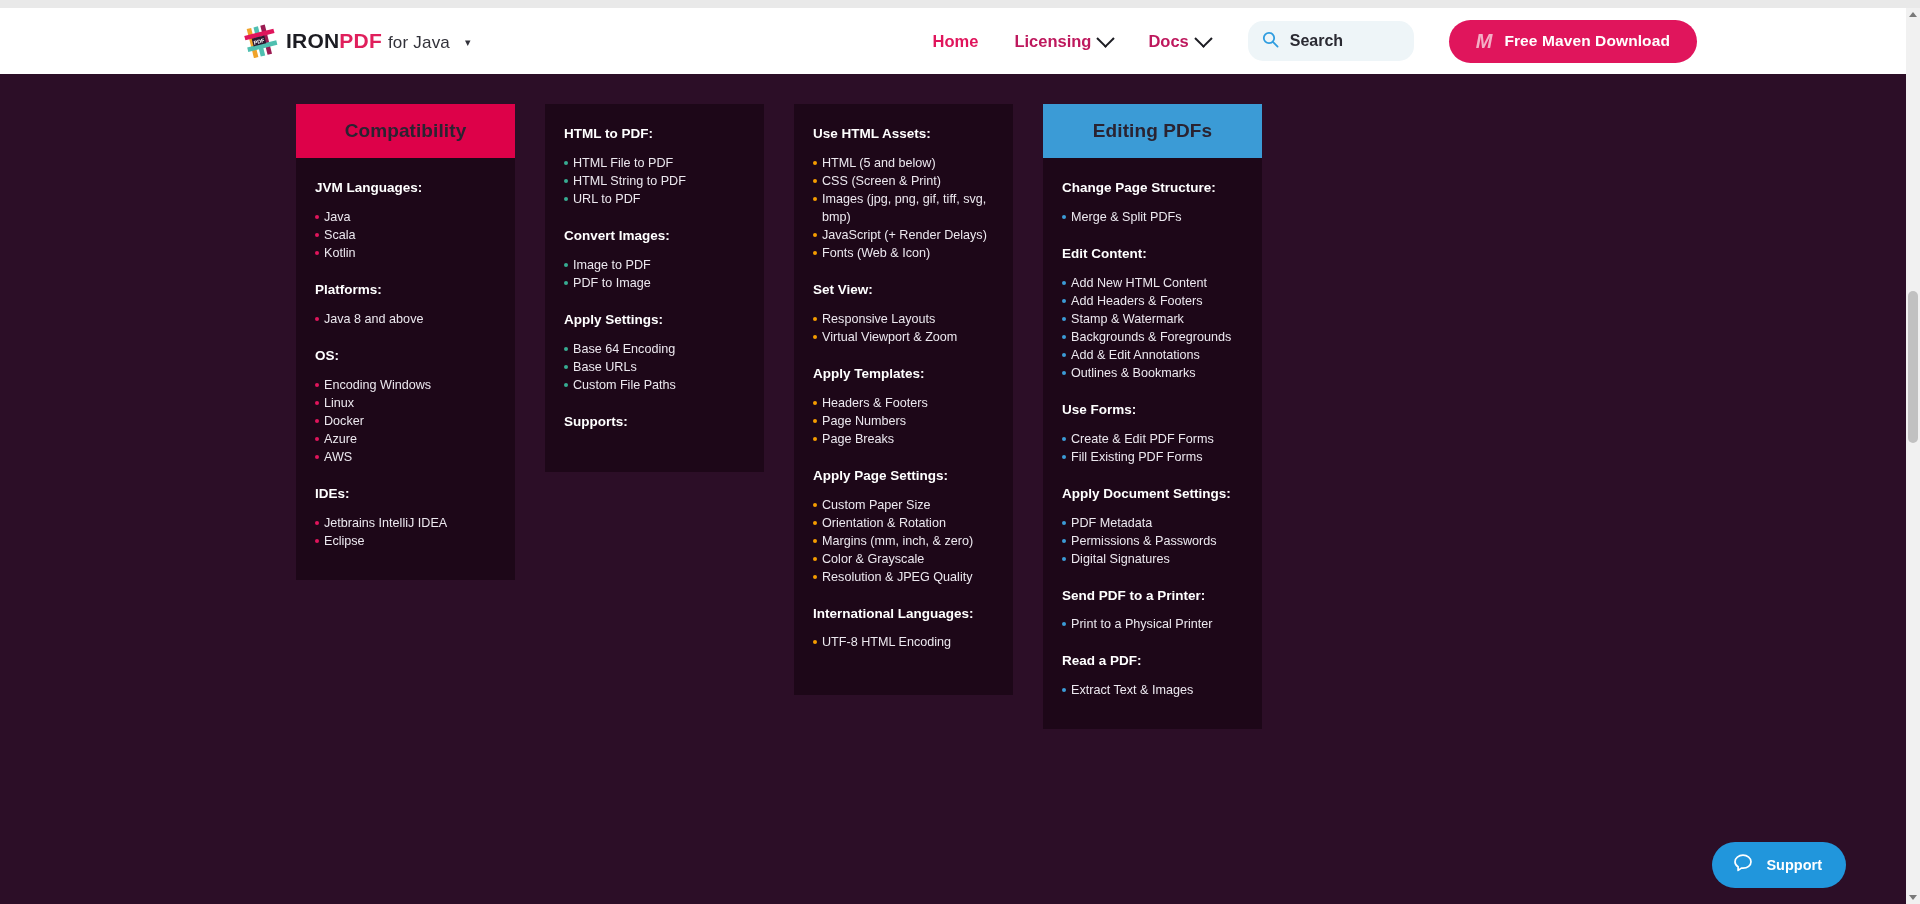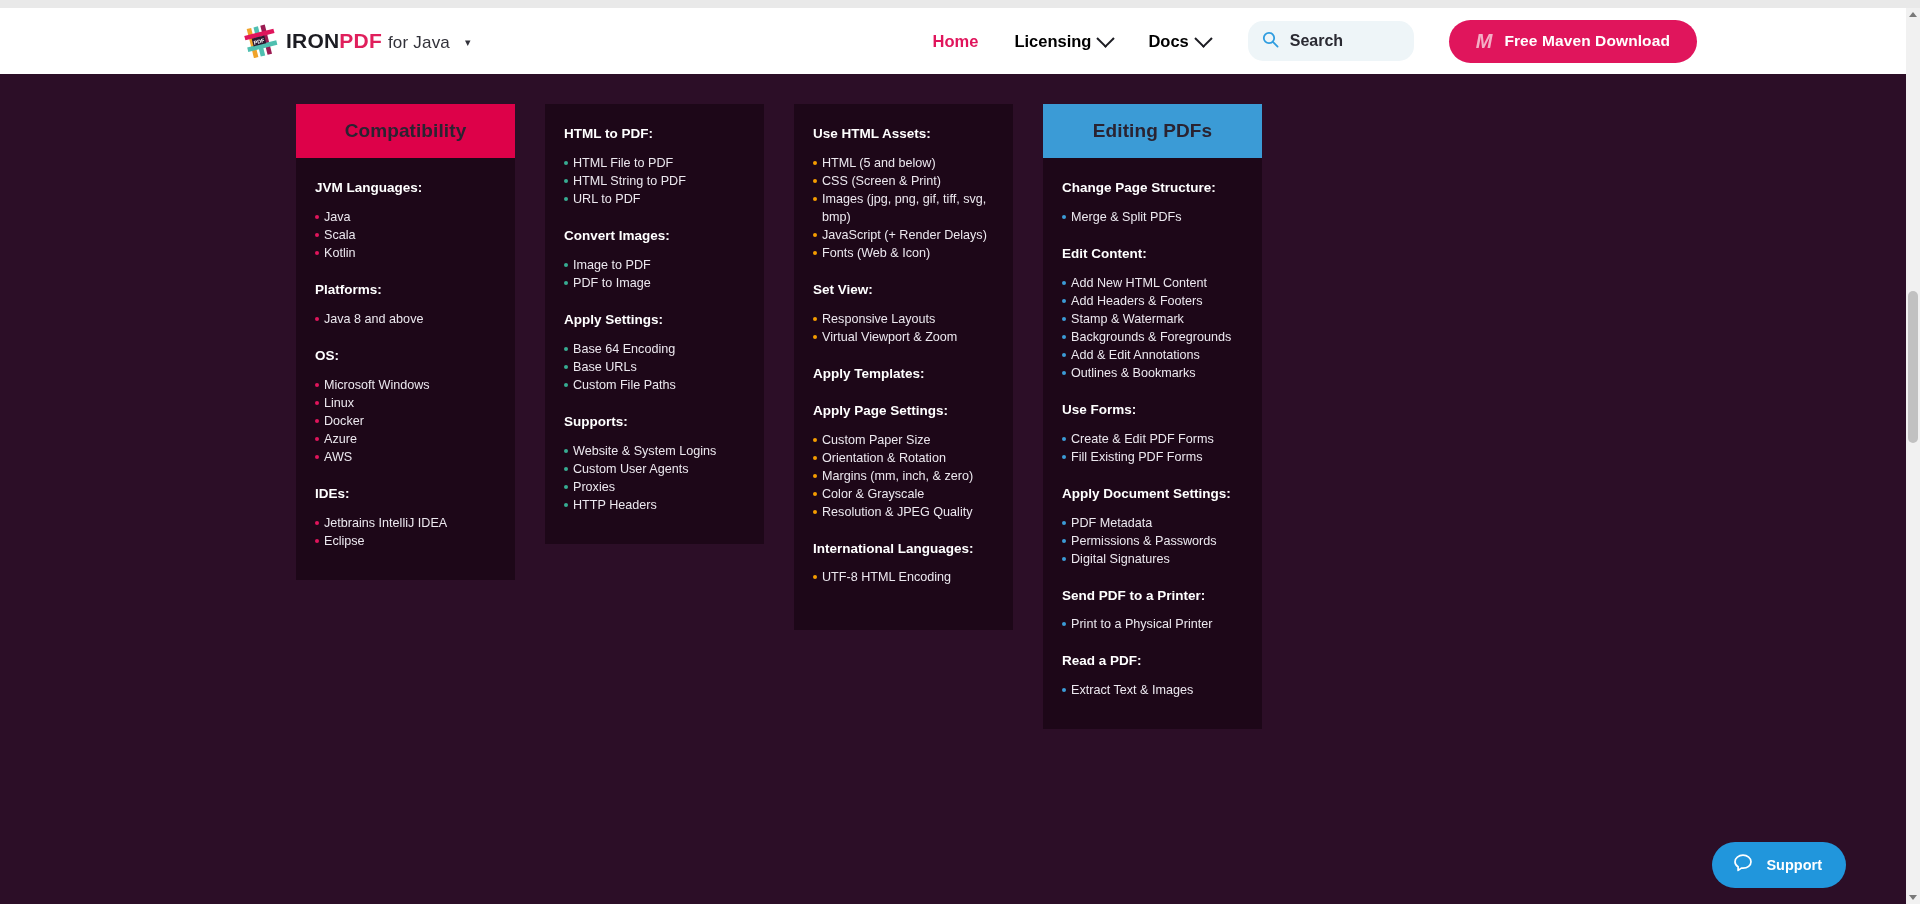--- a/index.html
+++ b/index.html
@@ -82,21 +82,21 @@
   .nav {
     display: flex;
     align-items: center;
     gap: 36px;
     margin-left: 462px;
     text-align: center;
   }
   .nav-item {
     font-size: 16.5px;
     font-weight: bold;
-    color: #000000;
+    color: #be185d;
     cursor: pointer;
     display: flex;
     align-items: center;
     gap: 8px;
     white-space: nowrap;
   }
   .nav-item.active { color: #e0155c; }
   .chev {
     display: inline-block;
     width: 11px;
@@ -350,21 +350,21 @@
               <li>Java</li>
               <li>Scala</li>
               <li>Kotlin</li>
             </ul>
             <div class="group-title">Platforms:</div>
             <ul class="items">
               <li>Java 8 and above</li>
             </ul>
             <div class="group-title">OS:</div>
             <ul class="items">
-              <li>Microsoft Windows</li>
+              <li>Encoding Windows</li>
               <li>Linux</li>
               <li>Docker</li>
               <li>Azure</li>
               <li>AWS</li>
             </ul>
             <div class="group-title">IDEs:</div>
             <ul class="items">
               <li>Jetbrains IntelliJ IDEA</li>
               <li>Eclipse</li>
             </ul>
@@ -383,44 +383,43 @@
               <li>Image to PDF</li>
               <li>PDF to Image</li>
             </ul>
             <div class="group-title">Apply Settings:</div>
             <ul class="items">
               <li>Base 64 Encoding</li>
               <li>Base URLs</li>
               <li>Custom File Paths</li>
             </ul>
             <div class="group-title">Supports:</div>
-            <ul class="items">
-              <li>Website &amp; System Logins</li>
-              <li>Custom User Agents</li>
-              <li>Proxies</li>
-              <li>HTTP Headers</li>
-            </ul>
           </div>
         </div>
         <div class="card card-2 tall" style="--bullet: #f59c00;">
           <div class="card-body">
             <div class="group-title first">Use HTML Assets:</div>
             <ul class="items">
               <li>HTML (5 and below)</li>
               <li>CSS (Screen &amp; Print)</li>
               <li>Images (jpg, png, gif, tiff, svg, bmp)</li>
               <li>JavaScript (+ Render Delays)</li>
               <li>Fonts (Web &amp; Icon)</li>
             </ul>
             <div class="group-title">Set View:</div>
             <ul class="items">
               <li>Responsive Layouts</li>
               <li>Virtual Viewport &amp; Zoom</li>
             </ul>
             <div class="group-title">Apply Templates:</div>
+            <ul class="items">
+              <li>Headers &amp; Footers</li>
+              <li>Page Numbers</li>
+              <li>Page Breaks</li>
+            </ul>
             <div class="group-title">Apply Page Settings:</div>
             <ul class="items">
               <li>Custom Paper Size</li>
               <li>Orientation &amp; Rotation</li>
               <li>Margins (mm, inch, &amp; zero)</li>
               <li>Color &amp; Grayscale</li>
               <li>Resolution &amp; JPEG Quality</li>
             </ul>
             <div class="group-title">International Languages:</div>
             <ul class="items">

